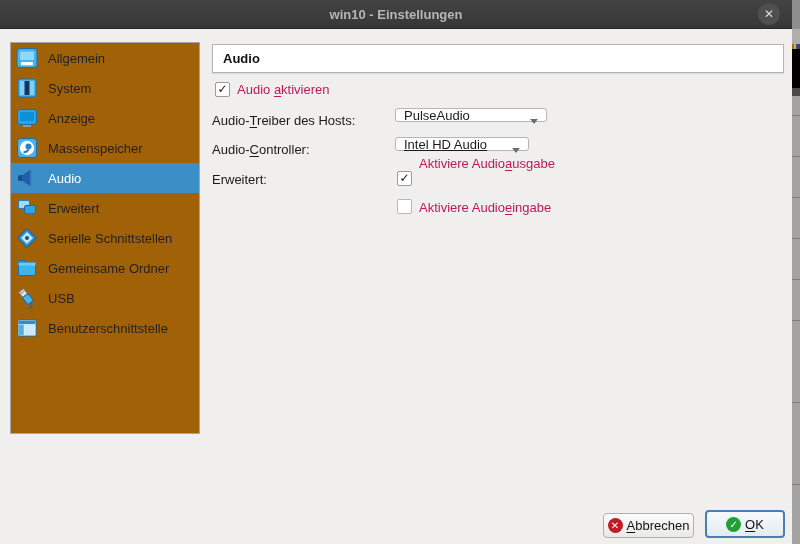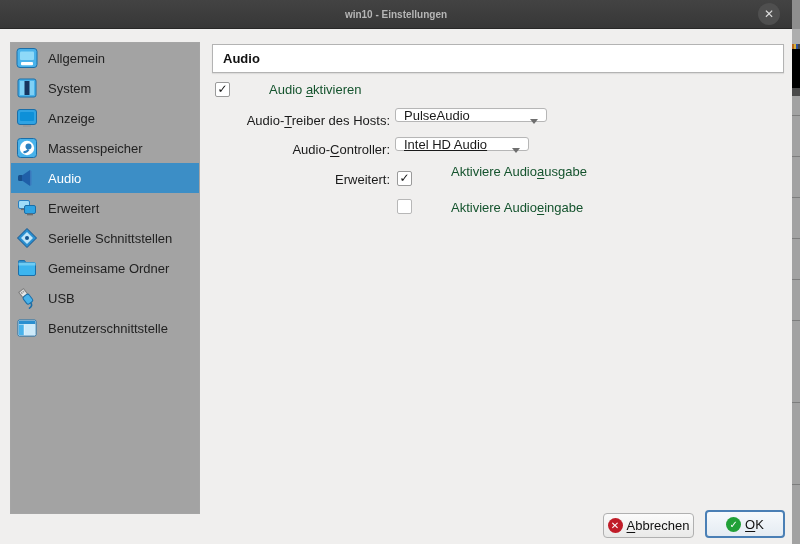--- a/index.html
+++ b/index.html
@@ -11,32 +11,32 @@
   }
   .window { position:absolute; left:0; top:0; width:792px; height:544px; background:#f0efee; }
 
   
   .titlebar {
     position:absolute; left:0; top:0; width:792px; height:29px;
     background:linear-gradient(#434343,#373737);
     border-bottom:1px solid #272727;
     display:flex; align-items:center; justify-content:center;
   }
-  .titlebar .title { color:#b6b6b6; font-weight:bold; font-size:10px; }
+  .titlebar .title { color:#b6b6b6; font-weight:bold; font-size:13px; }
   .close-btn {
     position:absolute; right:12px; top:3px; width:22px; height:22px;
     border-radius:50%; background:#4f4f4f; color:#dcdcdc;
     display:flex; align-items:center; justify-content:center;
     font-size:12px; cursor:default;
   }
 
   
   .sidebar {
-    position:absolute; left:10px; top:42px; width:190px; height:472px;
-    background:#a3a3a3; border:1px solid #a5a5a5;
+    position:absolute; left:10px; top:42px; width:190px; height:392px;
+    background:#a16207; border:1px solid #a5a5a5;
   }
   .side-item {
     height:30px; display:flex; align-items:center; padding-left:5px; gap:10px;
     color:#222222; white-space:nowrap;
   }
   .side-item.selected { background:#3c8ec6; color:#ffffff; }
   .side-item .ic { width:22px; height:22px; flex:0 0 22px; display:inline-flex; }
   .side-item .ic svg { width:22px; height:22px; }
 
   
@@ -51,35 +51,35 @@
   .mn { text-decoration:underline; text-underline-offset:2px; }
 
   .cb {
     width:15px; height:15px; background:#fff; border:1px solid #9a9a9a;
     border-radius:2px; display:inline-flex; align-items:center; justify-content:center;
     font-size:12px; font-weight:bold; color:#111; line-height:13px;
   }
   .cb.unchecked { border-color:#b7b7b7; }
 
   .abs { position:absolute; }
-  .row-label { width:178px; text-align:right; left:212px; color:#1a1a1a; }
+  .row-label { width:178px; text-align:left; left:212px; color:#1a1a1a; }
 
   .dropdown {
     position:absolute; height:14px; background:#ffffff;
     border:1px solid #b6b6b6; border-radius:3px;
     display:flex; align-items:center; padding:0 22px 0 8px;
     box-shadow:inset 0 1px 0 #fdfdfd;
   }
   .dropdown .chev {
     position:absolute; right:8px; top:10px; width:0; height:0;
     border-left:4px solid transparent; border-right:4px solid transparent;
     border-top:5px solid #6e6e6e;
   }
 
-  .cb-label { color:#14532d;margin-left:32px; }
+  .cb-label { color:#be185d; }
 
   
   .btn {
     position:absolute; display:flex; align-items:center; justify-content:center;
     gap:4px; background:linear-gradient(#fbfbfb,#e9e9e8);
     border:1px solid #b0b0b0; border-radius:4px; font-size:13px; color:#111;
   }
   .btn-cancel { left:603px; top:513px; width:91px; height:25px; }
   .btn-ok {
     left:705px; top:510px; width:80px; height:28px;
@@ -254,21 +254,21 @@
   <div class="dropdown" style="left:395px; top:137px; width:134px;text-decoration:underline;">
     <span>Intel HD Audio</span>
     <span class="chev"></span>
   </div>
 
   <span class="abs row-label" style="top:172px;">Erweitert:</span>
 
   <span class="cb abs" style="left:397px; top:171px;">
     <span>✓</span>
   </span>
-  <span class="abs cb-label" style="left:419px; top:164px;"><span>Aktiviere Audio</span><span class="mn">a</span><span>usgabe</span></span>
+  <span class="abs cb-label" style="left:419px; top:156px;"><span>Aktiviere Audio</span><span class="mn">a</span><span>usgabe</span></span>
 
   <span class="cb unchecked abs" style="left:397px; top:199px;"></span>
   <span class="abs cb-label" style="left:419px; top:200px;"><span>Aktiviere Audio</span><span class="mn">e</span><span>ingabe</span></span>
 
   <div class="btn btn-cancel">
     <span class="badge badge-red">
         <span>✕</span>
       </span>
     <span><span class="mn">A</span><span>bbrechen</span></span>
   </div>

